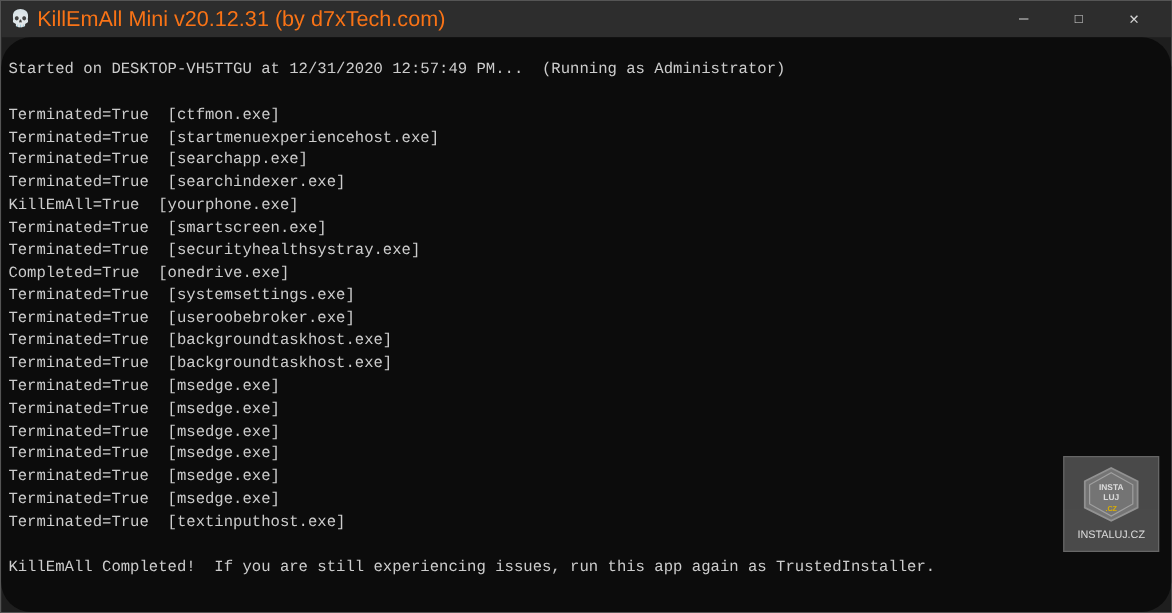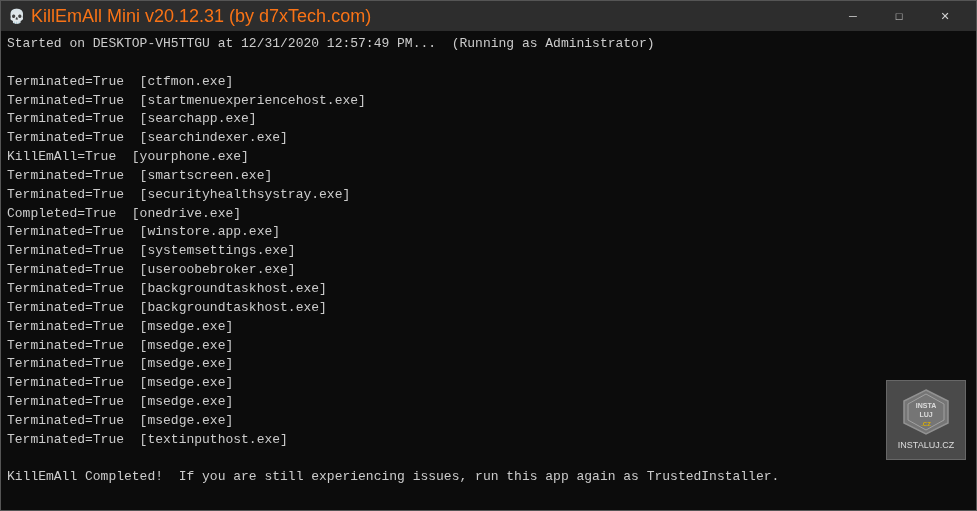--- a/index.html
+++ b/index.html
@@ -66,25 +66,26 @@
       font-family: 'Segoe UI', sans-serif;
       background: transparent;
       border: none;
       outline: none;
     }
 
     .console-area {
       flex: 1;
       background: #0c0c0c;
       color: #cccccc;
-      padding: 4px 6px;
+      padding: 18px 6px;
       overflow: hidden;
       font-size: 13px;
       line-height: 1.45;
       position: relative;
+      border-radius: 25px;
     }
 
     .console-line {
       white-space: pre;
       display: block;
     }
 
     .watermark {
       position: absolute;
       bottom: 50px;
@@ -146,21 +147,20 @@
 
     <div id="terminated-lines">
         <span class="console-line">Terminated=True  [ctfmon.exe]</span>
         <span class="console-line">Terminated=True  [startmenuexperiencehost.exe]</span>
         <span class="console-line">Terminated=True  [searchapp.exe]</span>
         <span class="console-line">Terminated=True  [searchindexer.exe]</span>
         <span class="console-line">KillEmAll=True  [yourphone.exe]</span>
         <span class="console-line">Terminated=True  [smartscreen.exe]</span>
         <span class="console-line">Terminated=True  [securityhealthsystray.exe]</span>
         <span class="console-line">Completed=True  [onedrive.exe]</span>
-        <span class="console-line">Terminated=True  [winstore.app.exe]</span>
         <span class="console-line">Terminated=True  [systemsettings.exe]</span>
         <span class="console-line">Terminated=True  [useroobebroker.exe]</span>
         <span class="console-line">Terminated=True  [backgroundtaskhost.exe]</span>
         <span class="console-line">Terminated=True  [backgroundtaskhost.exe]</span>
         <span class="console-line">Terminated=True  [msedge.exe]</span>
         <span class="console-line">Terminated=True  [msedge.exe]</span>
         <span class="console-line">Terminated=True  [msedge.exe]</span>
         <span class="console-line">Terminated=True  [msedge.exe]</span>
         <span class="console-line">Terminated=True  [msedge.exe]</span>
         <span class="console-line">Terminated=True  [msedge.exe]</span>

